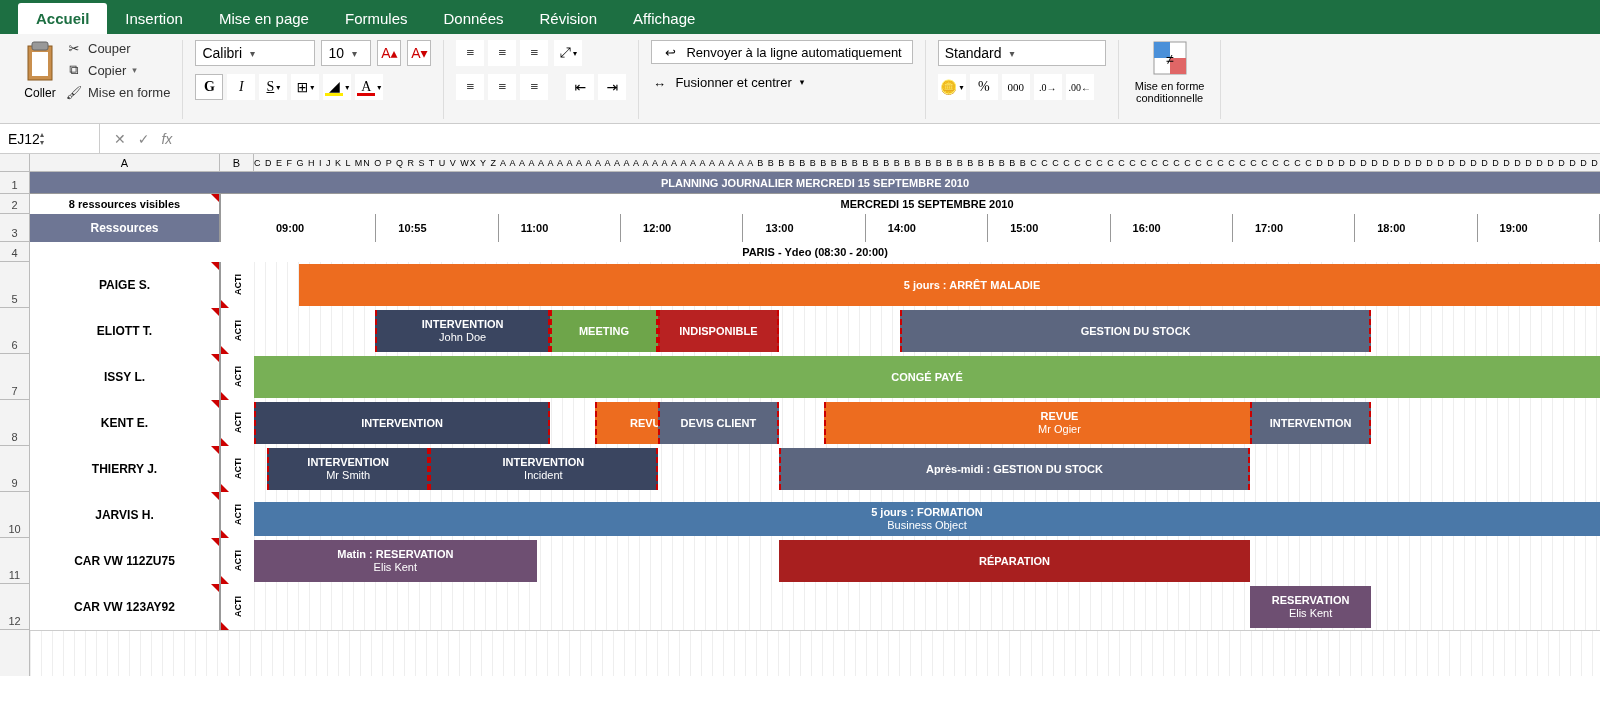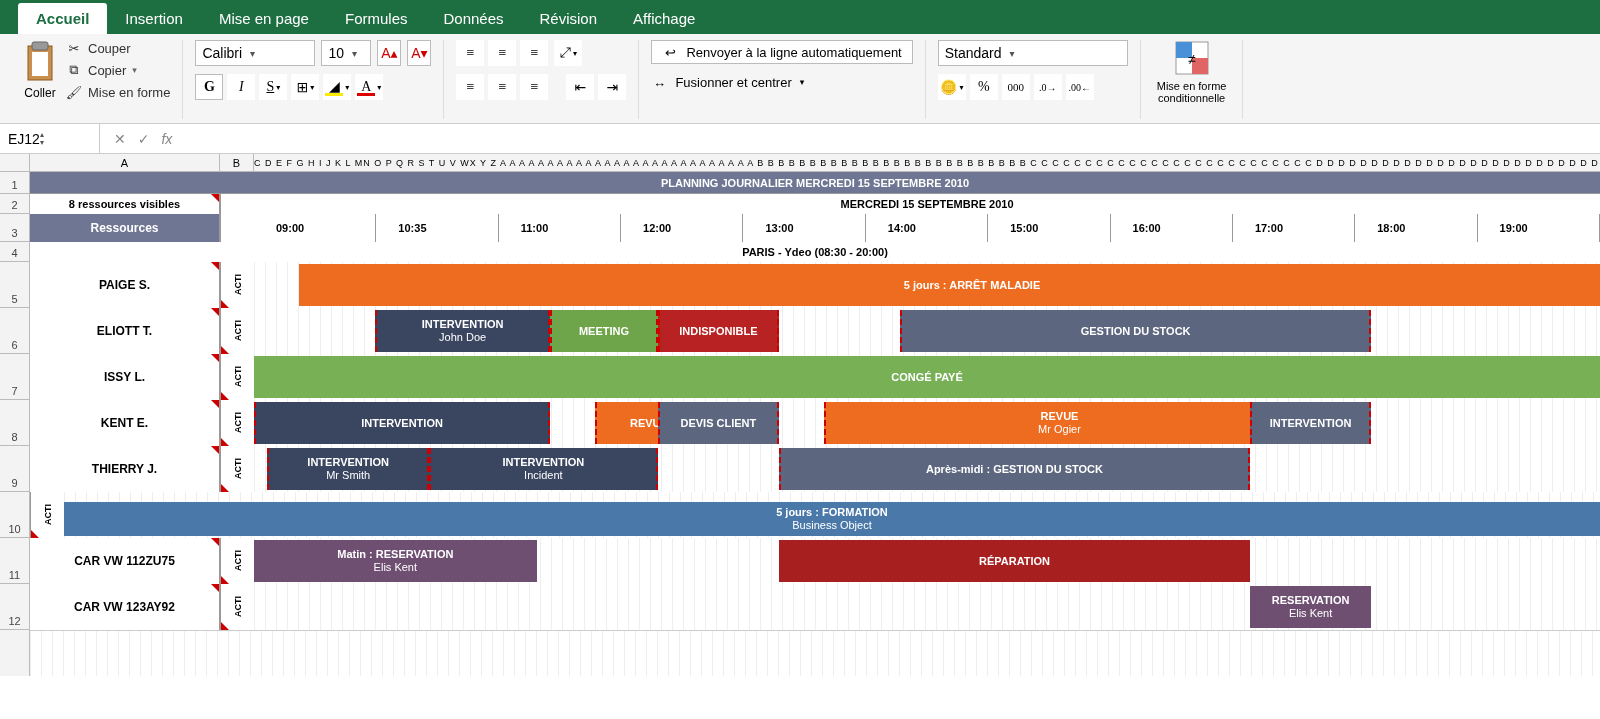--- a/index.html
+++ b/index.html
@@ -210,21 +210,21 @@
       <span>Renvoyer à la ligne automatiquement</span>
     </div>
     <div class="merge-row">
       <span class="ico16">↔</span>
       <span>Fusionner et centrer</span>
       <span class="dd" style="font-size:9px">▾</span>
     </div>
   </div>
 
   <div class="group">
-    <div class="select" style="width:190px">
+    <div class="select" style="width:168px">
         <span>Standard</span>
         <span class="dd">▾</span>
       </div>
     <div class="num-row">
       <div class="btn26">
           <span>🪙</span>
           <span class="dd">▾</span>
         </div>
       <div class="btn26">%</div>
       <div class="btn26" style="font-size:11px">000</div>
@@ -292,21 +292,21 @@
       <div class="r-sub">
         <div class="cellA redtri">8 ressources visibles</div>
         <div class="cellB"></div>
         <div class="cellRest">MERCREDI 15 SEPTEMBRE 2010</div>
       </div>
       <div class="r-hdr">
         <div class="cellA">Ressources</div>
         <div class="cellB" style="background:#fff"></div>
         <div class="timeline" id="hours">
             <div class="hour">09:00</div>
-            <div class="hour">10:35</div>
+            <div class="hour">10:55</div>
             <div class="hour">11:00</div>
             <div class="hour">12:00</div>
             <div class="hour">13:00</div>
             <div class="hour">14:00</div>
             <div class="hour">15:00</div>
             <div class="hour">16:00</div>
             <div class="hour">17:00</div>
             <div class="hour">18:00</div>
             <div class="hour">19:00</div>
           </div>
@@ -387,20 +387,21 @@
               <div class="bar c-navy" style="left: 13%; width: 17%;">
                 <div>INTERVENTION</div>
                 <div class="sub">Incident</div>
               </div>
               <div class="bar c-slate" style="left: 39%; width: 35%;">
                 <div>Après-midi : GESTION DU STOCK</div>
               </div>
             </div>
           </div>
           <div class="r-res">
+            <div class="cellA redtri">JARVIS H.</div>
             <div class="cellB redtri">ACTI</div>
             <div class="cellRest">
               <div class="bar c-blue no-dash" style="left: 0%; width: 100%;">
                 <div>5 jours : FORMATION</div>
                 <div class="sub">Business Object</div>
               </div>
             </div>
           </div>
           <div class="r-res">
             <div class="cellA redtri">CAR VW 112ZU75</div>

